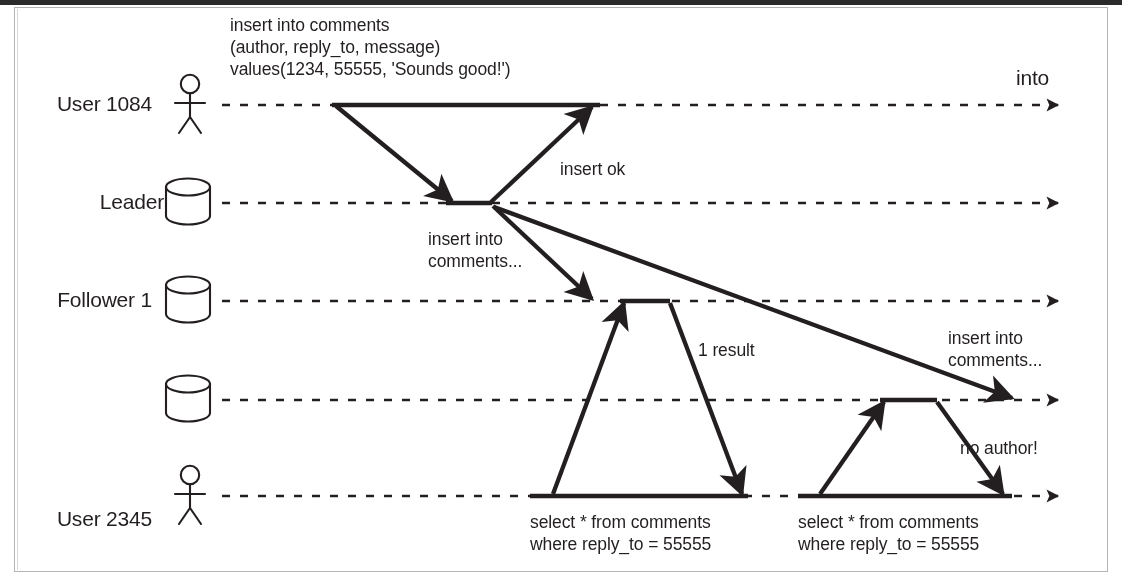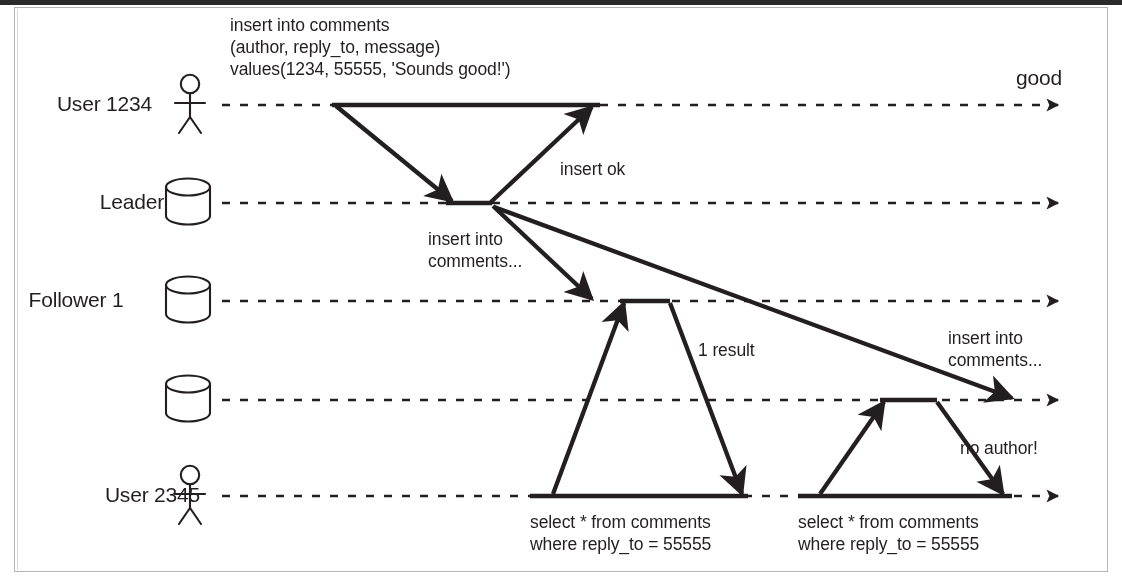--- a/index.html
+++ b/index.html
@@ -164,30 +164,30 @@
       <line x1="553" y1="494" x2="624" y2="303" marker-end="url(#arrowSolid)"></line>
 
       <line x1="670" y1="303" x2="742" y2="494" marker-end="url(#arrowSolid)"></line>
 
       <line x1="820" y1="494" x2="884" y2="402" marker-end="url(#arrowSolid)"></line>
 
       <line x1="937" y1="402" x2="1003" y2="494" marker-end="url(#arrowSolid)"></line>
     </g>
   </svg>
 
-  <div class="participant-label" style="left:0px; top:92px; width:152px;">User 1234</div>
+  <div class="participant-label" style="left:0px; top:92px; width:152px;">User 1084</div>
 
   <div class="participant-label" style="left:12px; top:190px; width:152px;">Leader</div>
 
-  <div class="participant-label" style="left:0px; top:288px; width:152px;text-align:center;">Follower 1</div>
-
-
-  <div class="participant-label" style="left:0px; top:483px; width:152px;padding-left:48px;">User 2345</div>
-
-  <div id="time-axis-label" style="left:1016px; top:66px;">good</div>
+  <div class="participant-label" style="left:0px; top:288px; width:152px;">Follower 1</div>
+
+
+  <div class="participant-label" style="left:0px; top:507px; width:152px;">User 2345</div>
+
+  <div id="time-axis-label" style="left:1016px; top:66px;">into</div>
 
   <div class="msg-label" style="left:230px; top:14px;">insert into comments
 (author, reply_to, message)
 values(1234, 55555, 'Sounds good!')</div>
 
   <div class="msg-label" style="left:560px; top:146px;margin-top:12px;">insert ok</div>
 
   <div class="msg-label" style="left:428px; top:228px;">insert into
 comments...</div>
 

